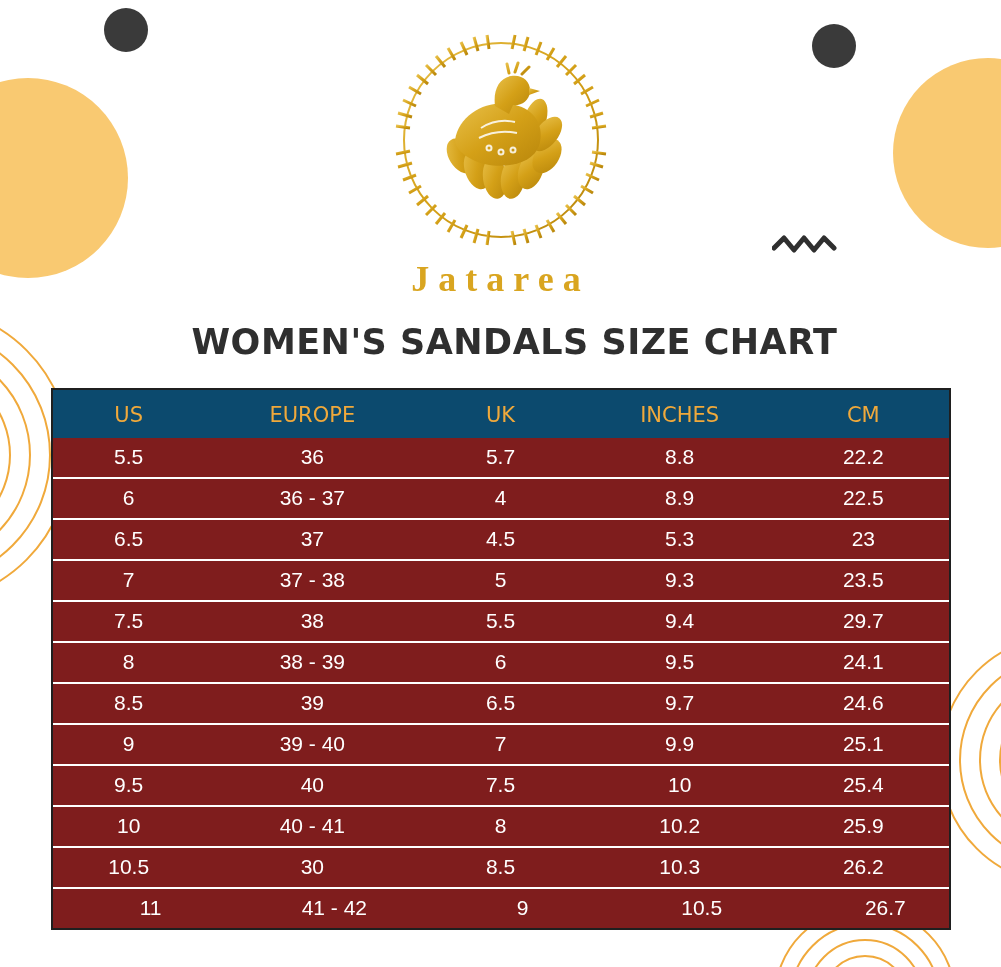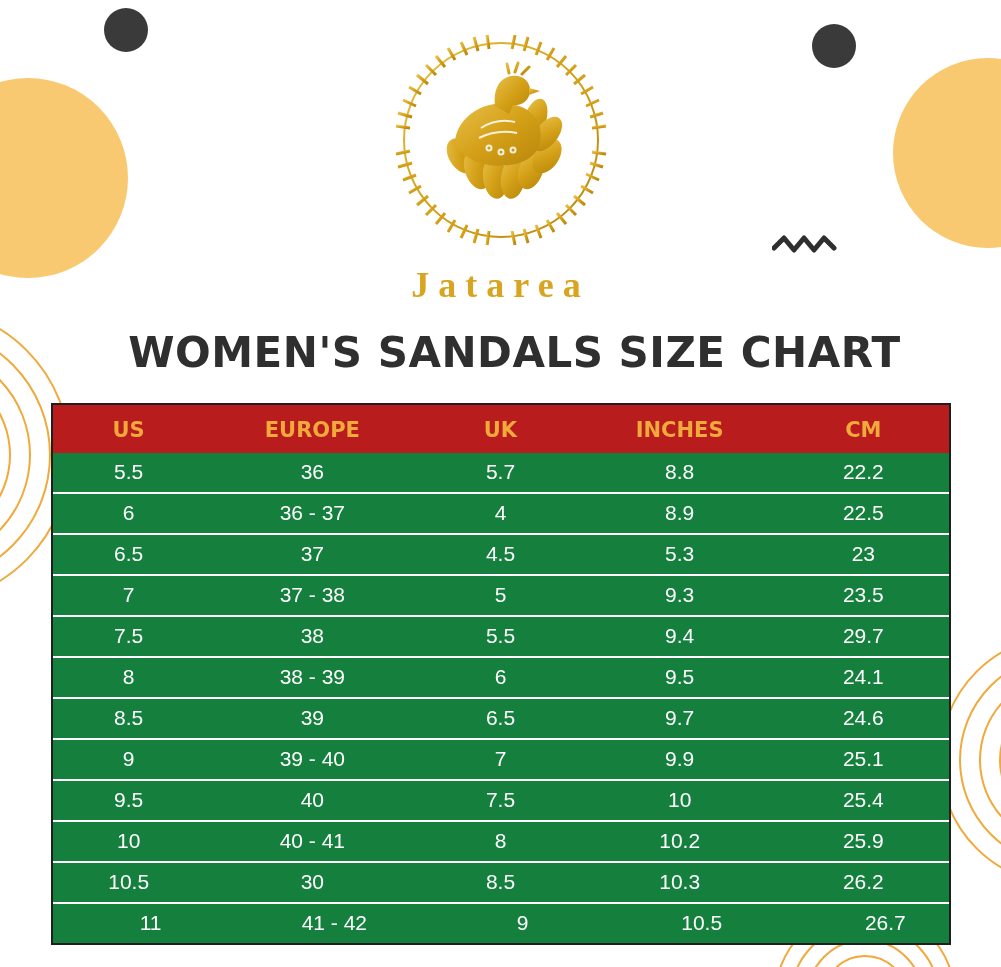--- a/index.html
+++ b/index.html
@@ -68,31 +68,31 @@
     text-align: center;
     z-index: 3;
   }
   .logo-wrap {
     width: 224px;
     height: 224px;
     margin: 0 auto;
     position: relative;
   }
   .brand {
-    margin-top: 12px;
+    margin-top: 6px;
     font-family: "Liberation Serif", serif;
     font-size: 36px;
     letter-spacing: 9px;
     color: #d9a520;
     font-weight: 700;
   }
   .chart-title {
     margin-top: 22px;
     font-family: "DejaVu Sans", sans-serif;
-    font-size: 42px;
+    font-size: 35px;
     font-weight: 700;
     letter-spacing: 0.5px;
     color: #2f2f2f;
     padding-left: 28px;
   }
 
   
   .table-wrap {
     position: relative;
     z-index: 3;
@@ -104,28 +104,28 @@
     box-sizing: border-box;
   }
   table.size-chart {
     width: 100%;
     border-collapse: collapse;
     table-layout: fixed;
   }
   table.size-chart th {
     color: #f0a93b;
     font-size: 21px;
-    font-weight: 700;
+    font-weight: 400;
     font-family: "DejaVu Sans", sans-serif;
     padding: 13px 0 11px 0;
-    background: #b91c1c;
+    background: #0c4a6e;
     text-align: center;
   }
   table.size-chart td {
-    background: #15803d;
+    background: #7f1d1d;
     color: #ffffff;
     font-size: 21px;
     font-family: "Liberation Sans", sans-serif;
     padding: 5px 0 5px 0;
     text-align: center;
     border-bottom: 2px solid #ffffff;
     line-height: 1.38;
   }
   table.size-chart tr:last-child td { border-bottom: none; padding-left: 44px; }
 

